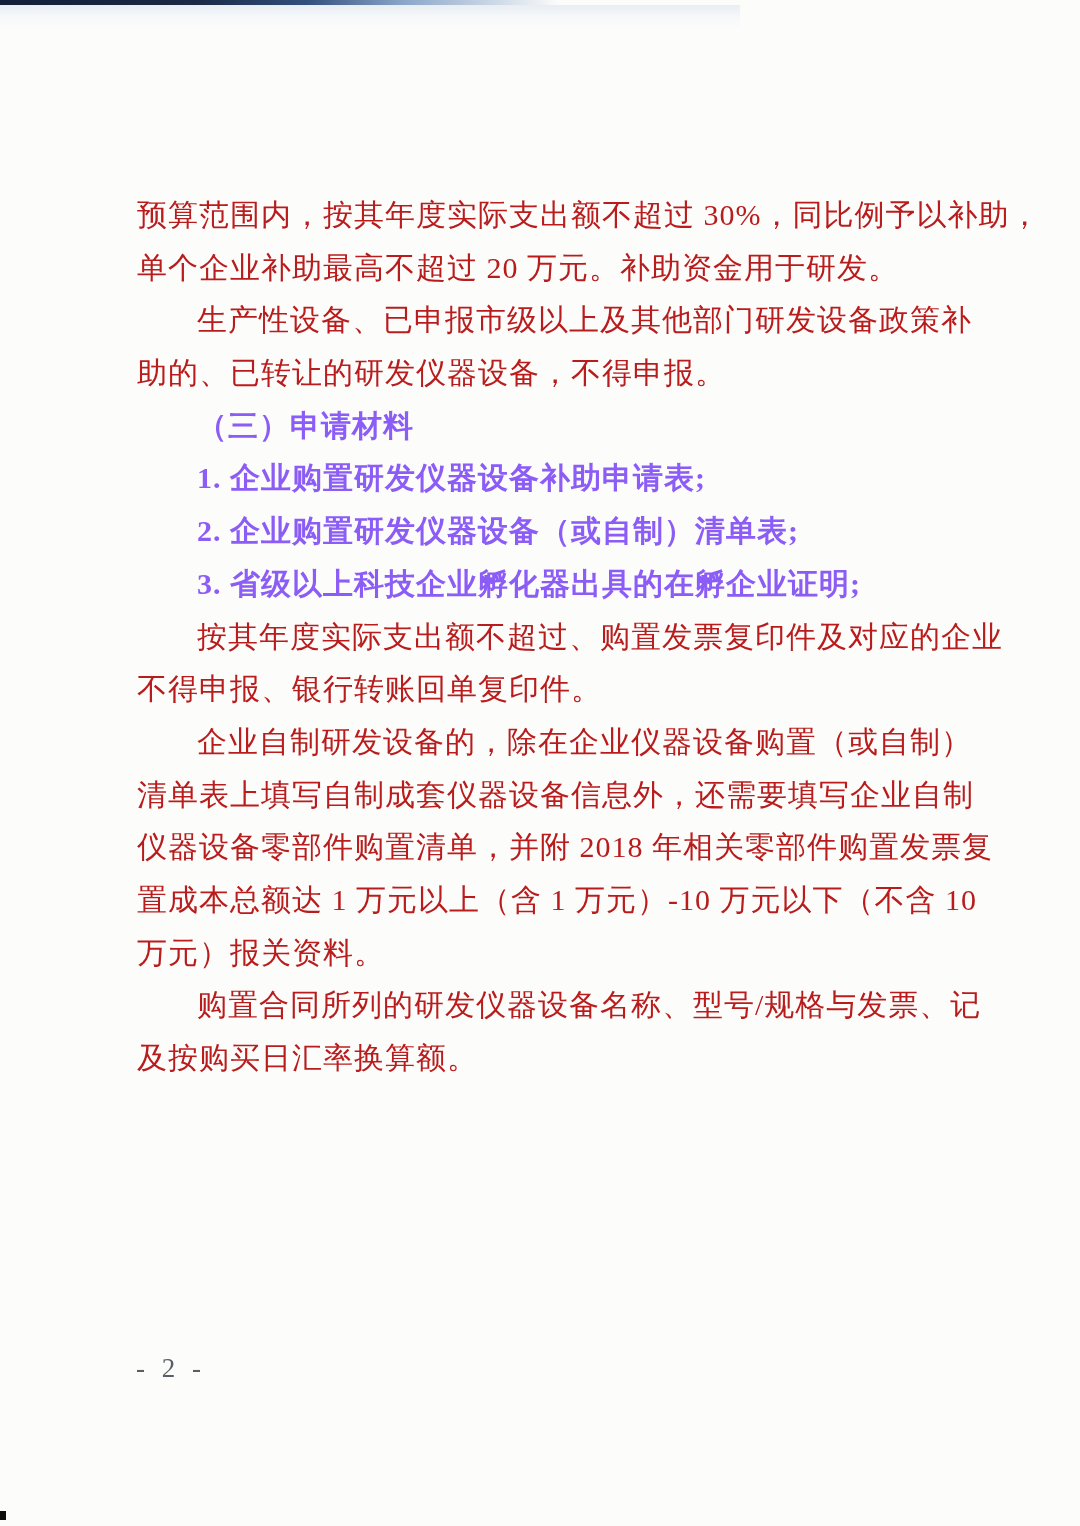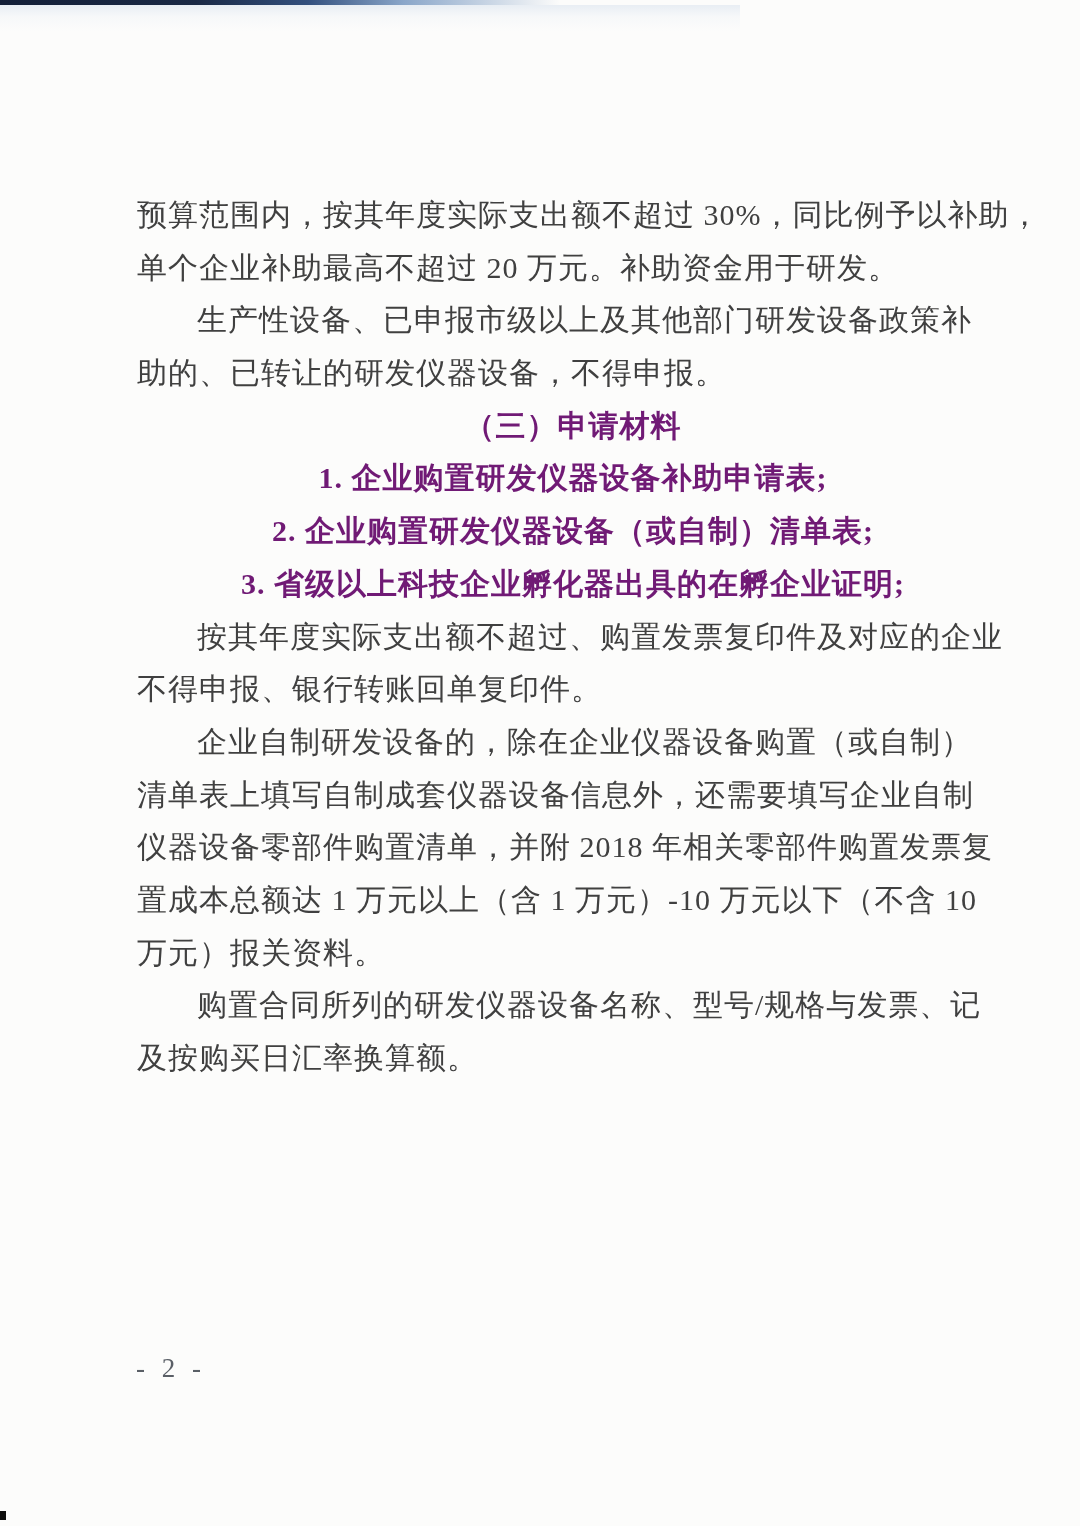--- a/index.html
+++ b/index.html
@@ -48,31 +48,30 @@
   .text-block {
     position: absolute;
     left: 137px;
     top: 189px;
     width: 812px;
   }
   .doc-line {
     height: 52.7px;
     line-height: 52.7px;
     font-size: 30px;
-    color: #404040;
+    color: #b91c1c;
     letter-spacing: 1px;
     white-space: nowrap;
   }
   .doc-line.indent {
     padding-left: 2em;
-    text-align: center;
   }
   .doc-line.bold {
     font-weight: 700;
-    color: #701a75;
+    color: #8b5cf6;
   }
   .page-number {
     position: absolute;
     left: 136px;
     top: 1352px;
     font-size: 27px;
     line-height: 32px;
     color: #5a5f66;
     letter-spacing: 5px;
   }

